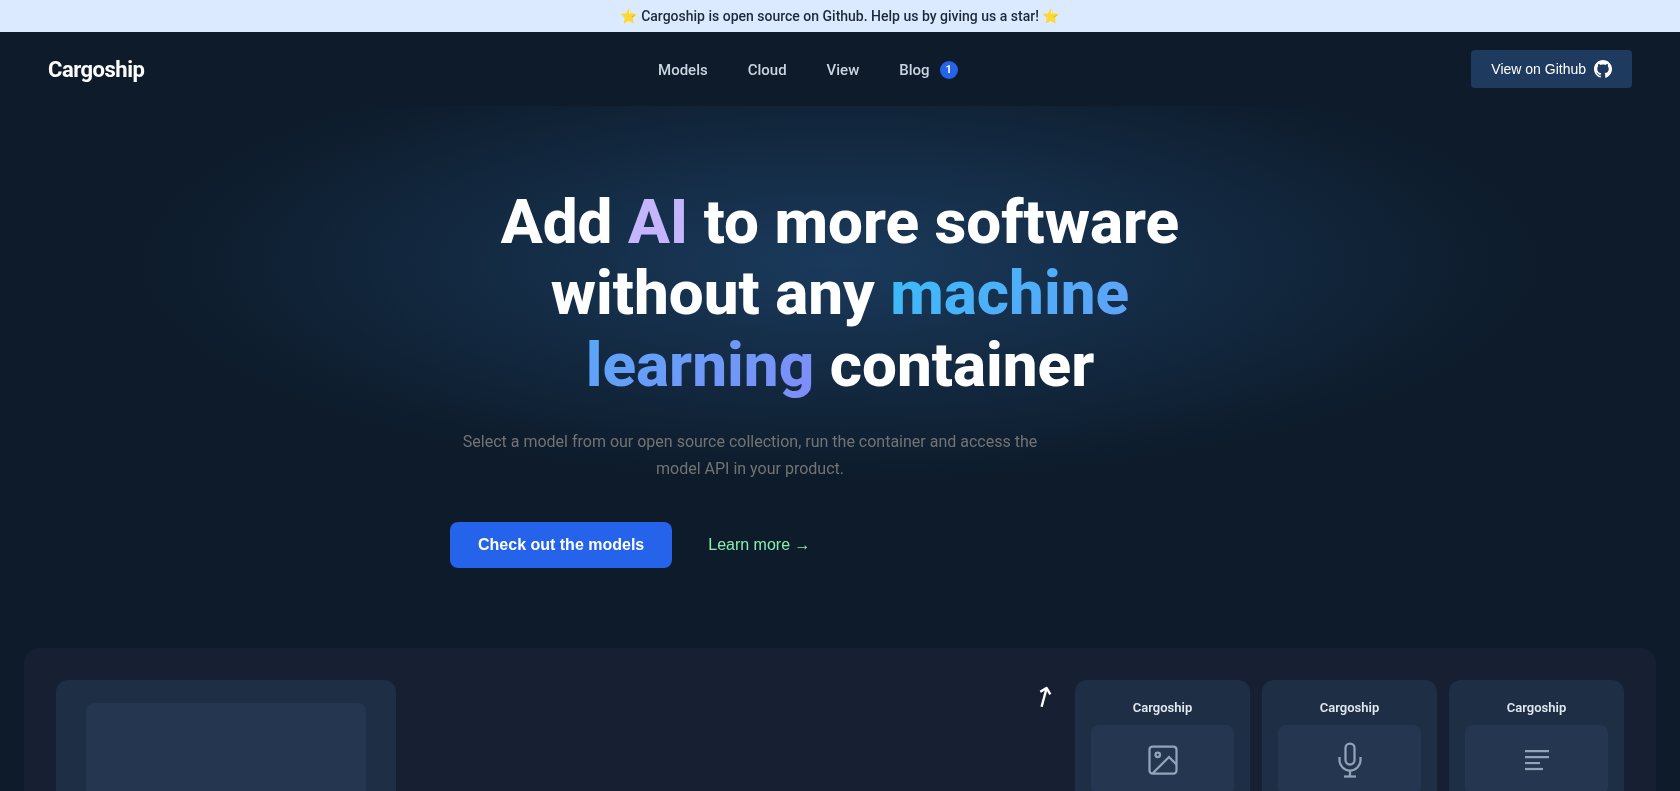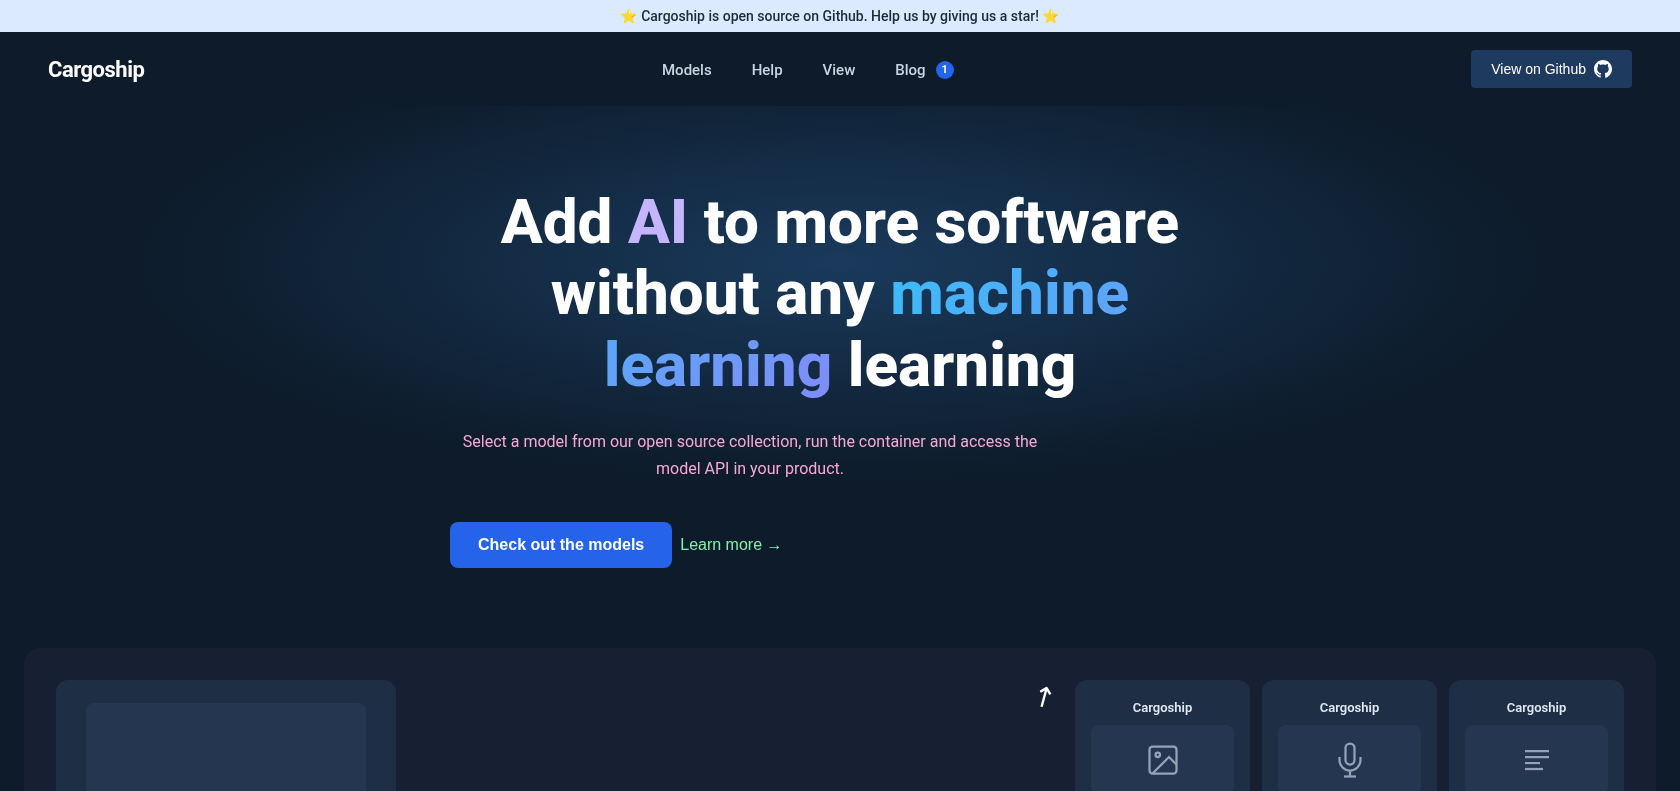--- a/index.html
+++ b/index.html
@@ -109,29 +109,29 @@
     }
     .hero h1 .ml-text {
       color: #38bdf8;
       background: linear-gradient(135deg, #38bdf8, #818cf8);
       -webkit-background-clip: text;
       -webkit-text-fill-color: transparent;
       background-clip: text;
     }
     .hero-desc {
       font-size: 16px;
-      color: #f9a8d4;
+      color: #737373;
       max-width: 600px;
       line-height: 1.7;
       margin-bottom: 40px;
     }
     .hero-buttons {
       display: flex;
       align-items: center;
-      gap: 8px;
+      gap: 36px;
     }
     .btn-primary {
       background: #2563eb;
       color: #fff;
       border: none;
       padding: 14px 28px;
       border-radius: 8px;
       font-size: 16px;
       font-weight: 600;
       cursor: pointer;
@@ -232,21 +232,21 @@
 </div>
 
 <nav>
   <div class="logo">Cargoship</div>
 
   <ul class="nav-links">
     <li>
       <a href="#">Models</a>
     </li>
     <li>
-      <a href="#">Help</a>
+      <a href="#">Cloud</a>
     </li>
     <li>
       <a href="#">View</a>
     </li>
     <li>
       <a href="#">
         <span class="blog-badge">
           <span>Blog</span>
           <span class="badge">1</span>
         </span>
@@ -259,21 +259,21 @@
     <svg width="18" height="18" viewBox="0 0 24 24" fill="white">
       <path d="M12 0C5.37 0 0 5.37 0 12c0 5.3 3.438 9.8 8.205 11.385.6.113.82-.258.82-.577 0-.285-.01-1.04-.015-2.04-3.338.724-4.042-1.61-4.042-1.61C4.422 18.07 3.633 17.7 3.633 17.7c-1.087-.744.084-.729.084-.729 1.205.084 1.838 1.236 1.838 1.236 1.07 1.835 2.809 1.305 3.495.998.108-.776.417-1.305.76-1.605-2.665-.3-5.466-1.332-5.466-5.93 0-1.31.465-2.38 1.235-3.22-.135-.303-.54-1.523.105-3.176 0 0 1.005-.322 3.3 1.23.96-.267 1.98-.399 3-.405 1.02.006 2.04.138 3 .405 2.28-1.552 3.285-1.23 3.285-1.23.645 1.653.24 2.873.12 3.176.765.84 1.23 1.91 1.23 3.22 0 4.61-2.805 5.625-5.475 5.92.42.36.81 1.096.81 2.22 0 1.606-.015 2.896-.015 3.286 0 .315.21.69.825.57C20.565 21.795 24 17.295 24 12c0-6.63-5.37-12-12-12"></path>
     </svg>
   </button>
 </nav>
 
 <div class="hero">
   <div class="hero-bg"></div>
   <div class="hero-content">
     <h1>
-      <span>Add </span><span class="ai-text">AI</span><span> to more software without any </span><span class="ml-text">machine learning</span><span> learning</span>
+      <span>Add </span><span class="ai-text">AI</span><span> to more software without any </span><span class="ml-text">machine learning</span><span> container</span>
     </h1>
     <p class="hero-desc">Select a model from our open source collection, run the container and access the model API in your product.</p>
     <div class="hero-buttons">
       <button class="btn-primary">Check out the models</button>
       <button class="btn-secondary">Learn more →</button>
     </div>
   </div>
 </div>
 
 <div class="cards-section">

